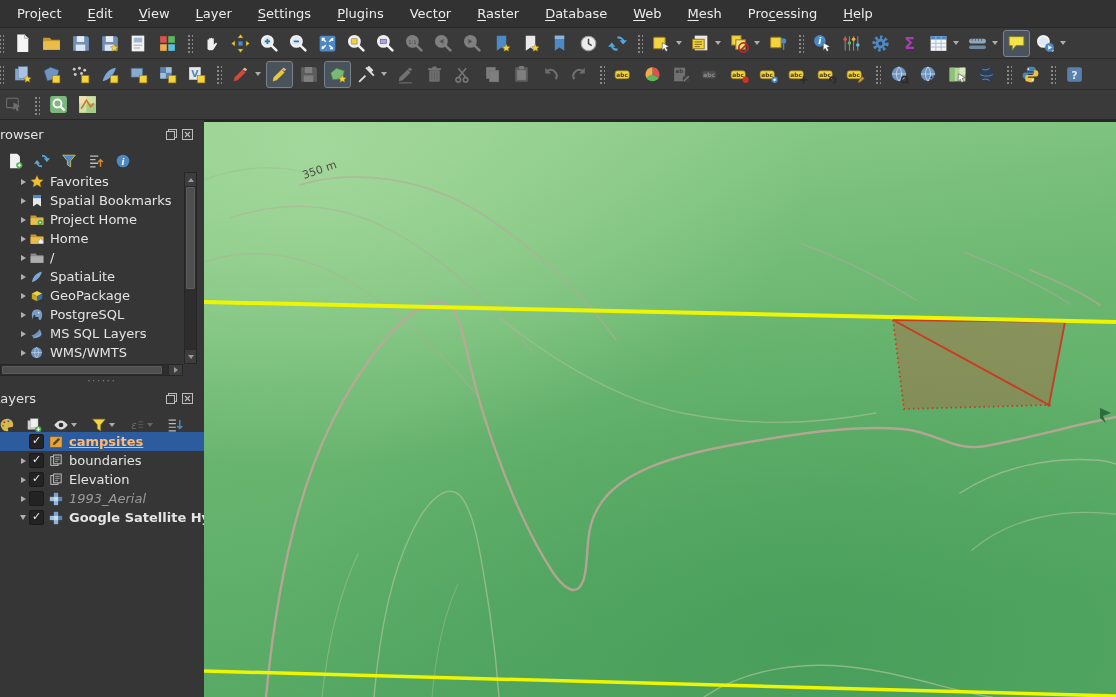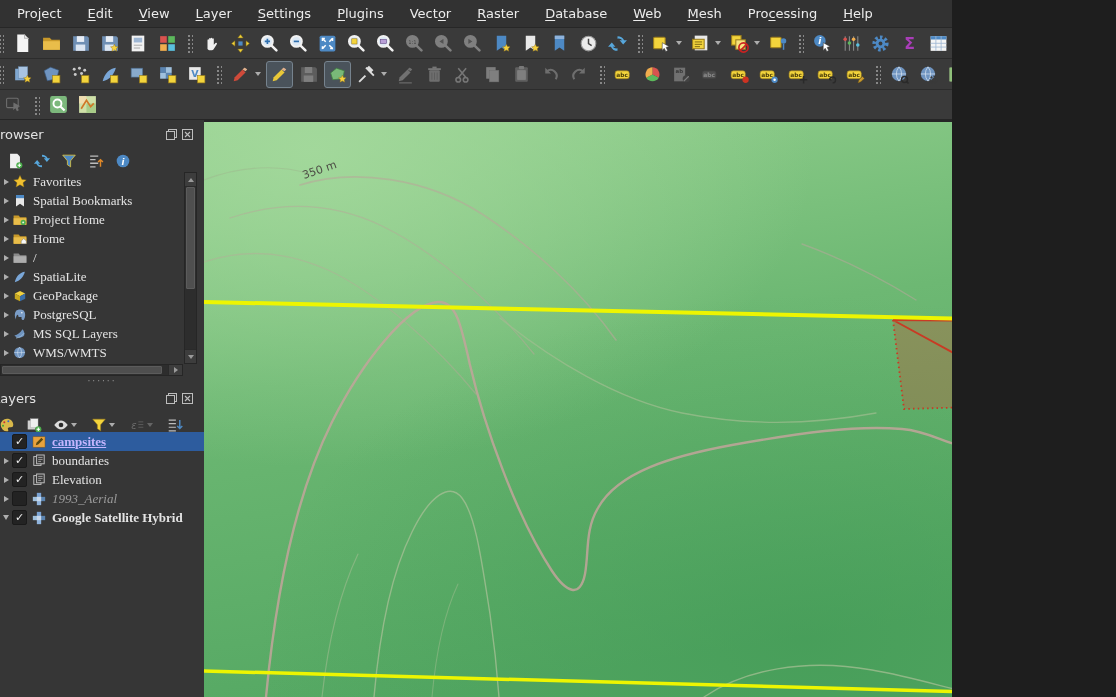--- a/index.html
+++ b/index.html
@@ -1,16 +1,16 @@
 <!DOCTYPE html>
 <html><head>
 <meta charset="utf-8">
 <style>
   html,body{margin:0;padding:0;background:#1e1e1e;}
-  .app{position:relative;width:952px;height:697px;background:#333333;overflow:hidden;
+  .app{position:relative;width:1116px;height:697px;background:#333333;overflow:hidden;
        font-family:"DejaVu Sans","Liberation Sans",sans-serif;color:#dcdcdc;-webkit-font-smoothing:antialiased;}
   
   .menubar{position:absolute;left:0;top:0;width:100%;height:28px;background:#323232;
            border-bottom:1px solid #272727;display:flex;align-items:center;padding-left:4px;box-sizing:border-box;}
   .menu-item{padding:3px 13px;font-size:13px;color:#ececec;cursor:default;white-space:nowrap;}
   .menu-item u{text-decoration:underline;text-underline-offset:2px;}
   
   .tbrow{position:absolute;left:0;width:100%;background:#3a3a3a;border-bottom:1px solid #2c2c2c;
          display:flex;align-items:center;box-sizing:border-box;overflow:hidden;}
   .tbico{width:25px;height:25px;margin:0 1px;display:flex;align-items:center;justify-content:center;
@@ -30,33 +30,33 @@
   .panel-title{font-size:13px;color:#e2e2e2;white-space:nowrap;flex:none;}
   .cutB{margin-left:-9px;} .cutL{margin-left:-7px;}
   .win-btns{margin-left:auto;display:flex;gap:3px;padding-right:6px;}
   .wbtn{width:13px;height:13px;position:relative;}
   .wbtn svg{width:13px;height:13px;display:block;}
   .panel-tools{display:flex;align-items:center;gap:9px;padding:5px 6px 3px 6px;height:22px;}
   .ptool{display:flex;align-items:center;flex:none;}
   .ptool svg{width:18px;height:18px;display:block;}
   .ptool.disabled{opacity:.4;}
   .tree{position:absolute;left:0;right:0;font-size:13px;}
-  .tree-row{height:19px;display:flex;align-items:center;padding-left:1px;white-space:nowrap;font-family:Liberation Serif, serif;}
+  .tree-row{height:19px;display:flex;align-items:center;padding-left:18px;white-space:nowrap;}
   .tree-row.selected{background:#2d5c9e;}
   .arr{width:10px;flex:none;display:flex;justify-content:center;}
   .arr-r{width:0;height:0;border-top:3.5px solid transparent;border-bottom:3.5px solid transparent;border-left:5px solid #aeaeae;}
   .arr-d{width:0;height:0;border-left:3.5px solid transparent;border-right:3.5px solid transparent;border-top:5px solid #aeaeae;}
   .chk{width:13px;height:13px;background:#232323;border:1px solid #1a1a1a;border-radius:2px;margin:0 3px 0 1px;
        color:#f0f0f0;font-size:11px;line-height:12px;text-align:center;flex:none;}
   .tico{width:17px;margin-right:5px;display:flex;justify-content:center;flex:none;}
   .tico svg{width:16px;height:16px;display:block;}
   .tlabel{color:#e4e4e4;}
   .tlabel.bold{font-weight:bold;} .tlabel.italic{font-style:italic;}
   .tlabel.muted{color:#9a9a9a;text-align:center;} .tlabel.underline{text-decoration:underline;}
-  .tree-row.selected .tlabel{color:#c4b5fd;text-align:right;}
+  .tree-row.selected .tlabel{color:#fdba74;text-align:right;}
   
   .vscroll{position:absolute;width:13px;background:#2d2d2d;border:1px solid #262626;box-sizing:border-box;}
   .sbtn{height:13px;display:flex;align-items:center;justify-content:center;background:#3d3d3d;}
   .sbtn.up{border-bottom:1px solid #2a2a2a;} .sbtn.dn{border-top:1px solid #2a2a2a;position:absolute;bottom:0;left:0;right:0;}
   .tri-u{width:0;height:0;border-left:3.5px solid transparent;border-right:3.5px solid transparent;border-bottom:4px solid #9a9a9a;}
   .tri-d{width:0;height:0;border-left:3.5px solid transparent;border-right:3.5px solid transparent;border-top:4px solid #9a9a9a;}
   .tri-rt{width:0;height:0;border-top:3.5px solid transparent;border-bottom:3.5px solid transparent;border-left:4px solid #9a9a9a;}
   .vthumb{position:absolute;left:1px;right:1px;background:#4f4f4f;border:1px solid #5c5c5c;border-radius:1px;}
   .hscroll{position:absolute;height:12px;background:#2d2d2d;border:1px solid #262626;box-sizing:border-box;}
   .hthumb{position:absolute;top:1px;bottom:1px;background:#4f4f4f;border:1px solid #5c5c5c;border-radius:1px;}

